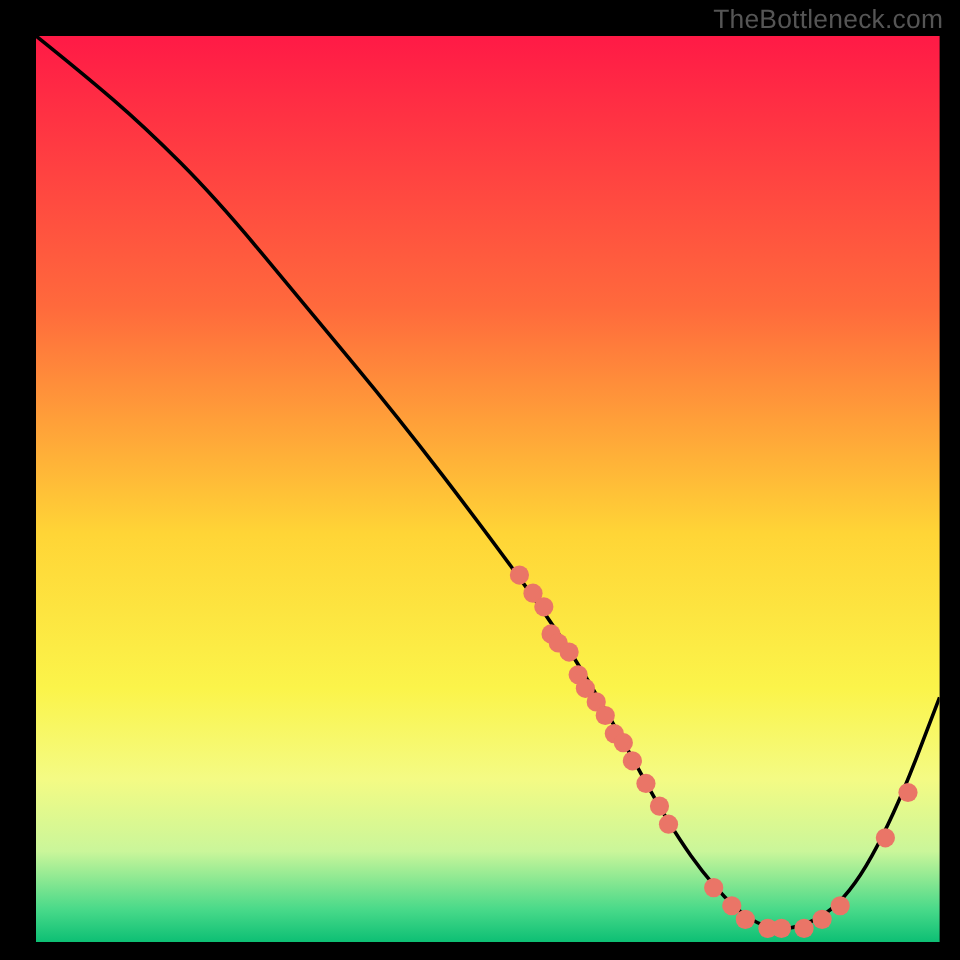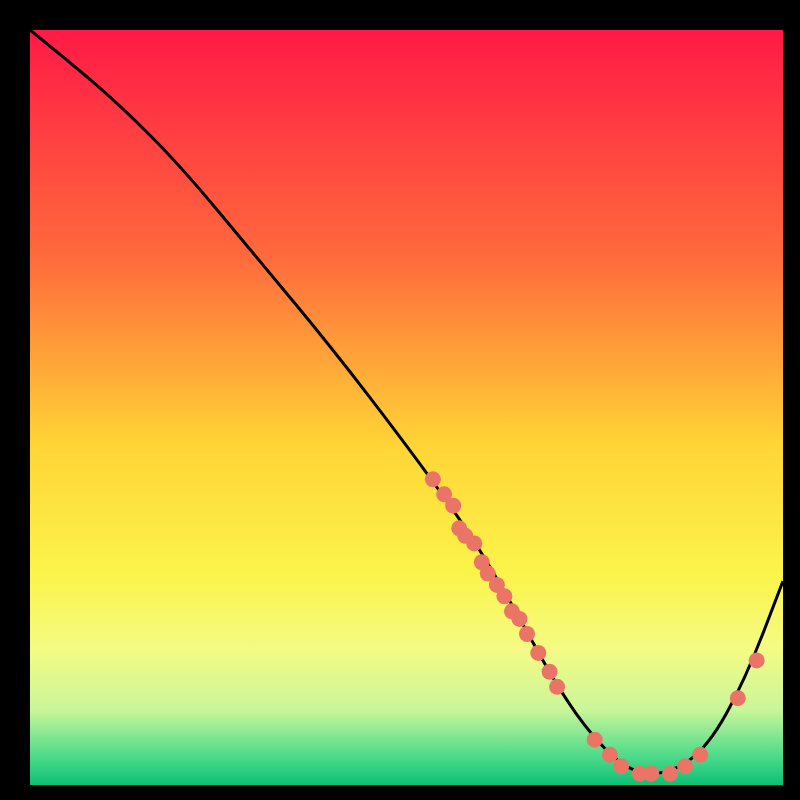--- a/index.html
+++ b/index.html
@@ -30,20 +30,21 @@
   svg {
     position: absolute;
     top: 0;
     left: 0;
   }
 </style>
 </head>
 <body>
 
 <div class="chart-container">
+  <div class="watermark">TheBottleneck.com</div>
   <svg id="chart-svg" width="800" height="800" viewBox="0 0 800 800">
     <defs>
       <linearGradient id="bg-grad" x1="0" y1="0" x2="0" y2="1">
           <stop offset="0%" stop-color="#ff1a46"></stop>
           <stop offset="30%" stop-color="#ff6a3c"></stop>
           <stop offset="55.00000000000001%" stop-color="#ffd536"></stop>
           <stop offset="72%" stop-color="#fbf44a"></stop>
           <stop offset="82%" stop-color="#f4fb84"></stop>
           <stop offset="90%" stop-color="#caf69a"></stop>
           <stop offset="96.5%" stop-color="#47d989"></stop>

